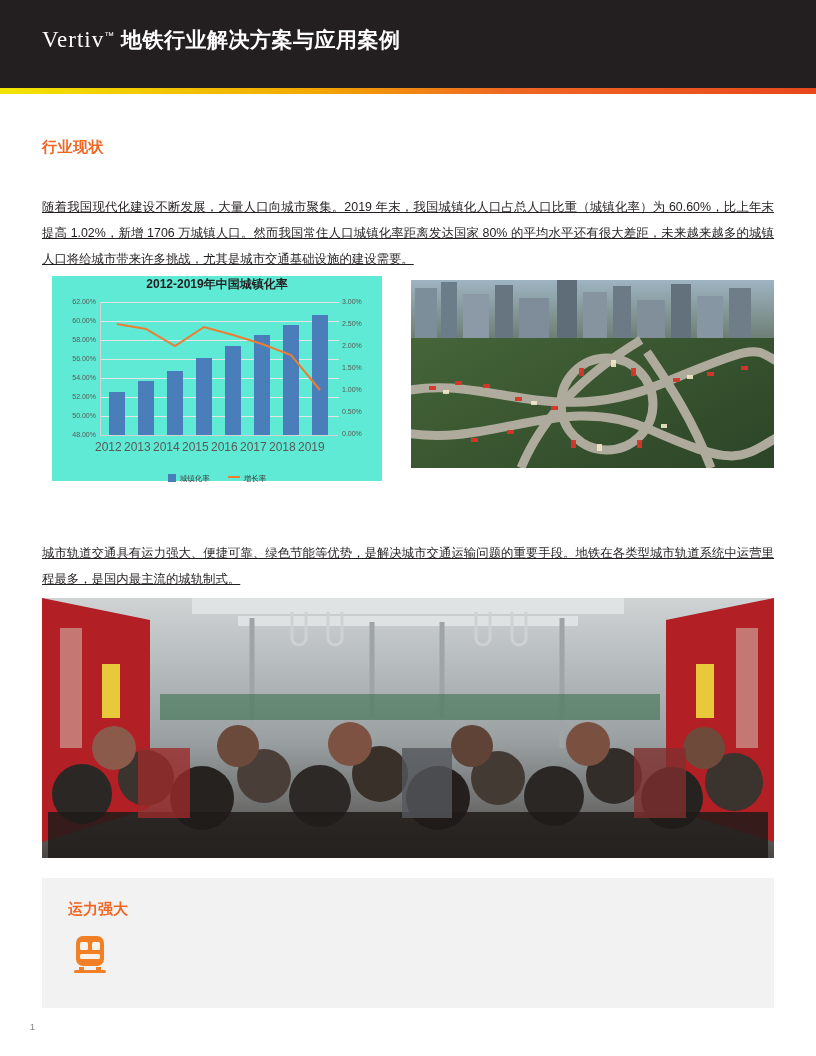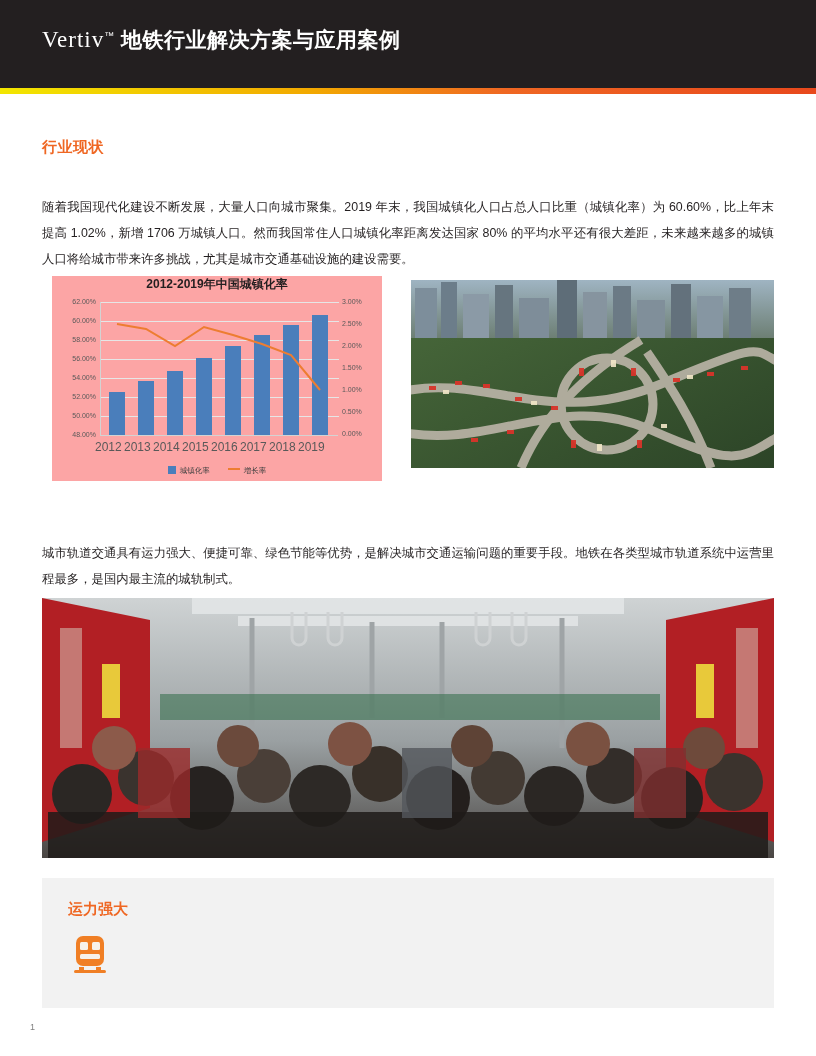--- a/index.html
+++ b/index.html
@@ -75,32 +75,33 @@
 
   p.body-text {
     position: absolute;
     margin: 0;
     left: 42px;
     width: 732px;
     font-size: 12.4px;
     line-height: 26px;
     color: #231f20;
     text-align: justify;
+    text-decoration: underline;
   }
   p.para1 { top: 100px; }
   p.para2 { top: 446px; }
 
   
   .chart-box {
     position: absolute;
     left: 52px;
     top: 182px;
     width: 330px;
     height: 205px;
-    background: #fca5a5;
+    background: #5eead4;
   }
   .chart-title {
     position: absolute;
     left: 0; top: 0;
     width: 330px;
     text-align: center;
     font-size: 12px;
     font-weight: bold;
     color: #231f20;
   }
@@ -145,21 +146,21 @@
   }
   .chart-legend {
     position: absolute;
     top: 182px;
     left: 0;
     width: 330px;
     text-align: center;
     font-size: 7.5px;
     color: #404040;
   }
-  .legend-item { display: inline-block; margin: 8px 8px; }
+  .legend-item { display: inline-block; margin: 16px 8px; }
   .legend-swatch {
     display: inline-block;
     width: 8px; height: 8px;
     background: #4a7ebb;
     margin-right: 4px;
     vertical-align: -1px;
   }
   .legend-line {
     display: inline-block;
     width: 12px; height: 2px;

